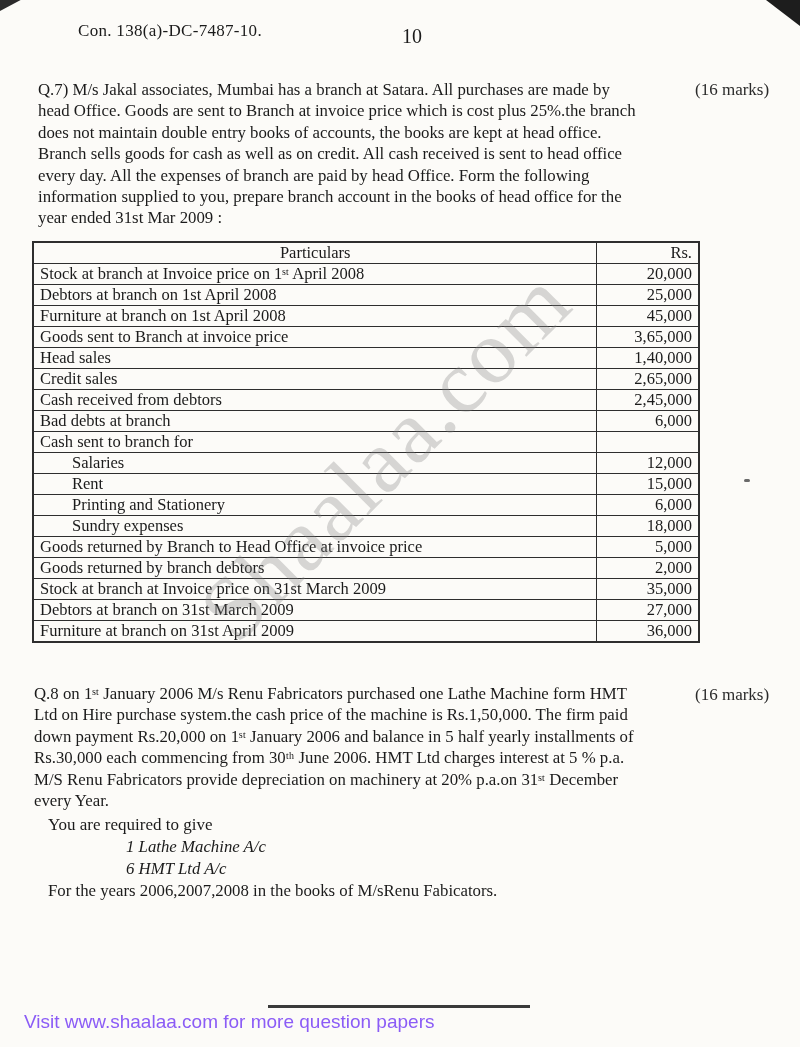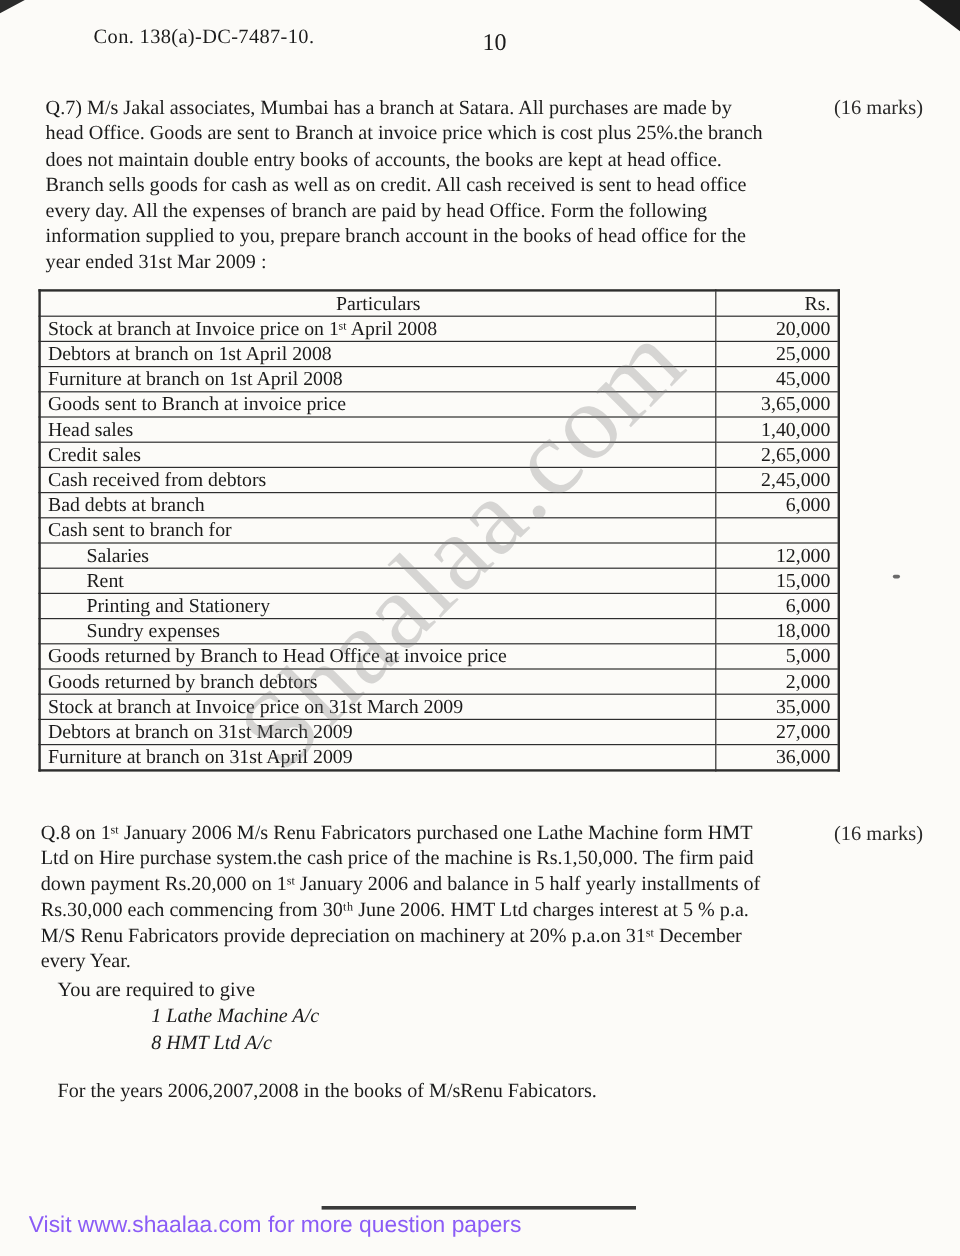--- a/index.html
+++ b/index.html
@@ -57,21 +57,21 @@
   .marks {
     position: absolute;
     font-size: 17px;
     color: #2a2a2a;
     white-space: nowrap;
   }
   .q7-marks { top: 80px; left: 695px; }
   .q8-marks { top: 685px; left: 695px; }
   .req { margin-top: 3px; margin-left: 14px; font-size: 17px; line-height: 21.4px; }
   .req-item { margin-left: 92px; font-size: 16.8px; line-height: 21.8px; font-style: italic; }
-  .req-note { margin-left: 14px; margin-top: 19px; font-size: 16.8px; line-height: 21.4px; }
+  .req-note { margin-left: 14px; margin-top: 1px; font-size: 16.8px; line-height: 21.4px; }
   
   table.ptable {
     position: absolute; top: 241px; left: 32px;
     width: 668px;
     border-collapse: collapse;
     font-size: 16.5px;
   }
   .ptable th, .ptable td {
     border: 1px solid #2e2e2e;
     padding: 0 6px;
@@ -217,21 +217,21 @@
   <div class="marks q8-marks">(16 marks)</div>
   <div class="q8-wrap">
     <div class="para">Q.8 on 1ˢᵗ January 2006 M/s Renu Fabricators purchased one Lathe Machine form HMT
 Ltd on Hire purchase system.the cash price of the machine is Rs.1,50,000. The firm paid
 down payment Rs.20,000 on 1ˢᵗ January 2006 and balance in 5 half yearly installments of
 Rs.30,000 each commencing from 30ᵗʰ June 2006. HMT Ltd charges interest at 5 % p.a.
 M/S Renu Fabricators provide depreciation on machinery at 20% p.a.on 31ˢᵗ December
 every Year.</div>
     <div class="req">You are required to give</div>
     <div class="req-item">1 Lathe Machine A/c</div>
-    <div class="req-item">8 HMT Ltd A/c</div>
+    <div class="req-item">6 HMT Ltd A/c</div>
     <div class="req-note">For the years 2006,2007,2008 in the books of M/sRenu Fabicators.</div>
   </div>
 
   <div class="watermark">Shaalaa.com</div>
 
   <div class="bottom-line"></div>
   <div class="footer">Visit www.shaalaa.com for more question papers</div>
 
 </div>
 

